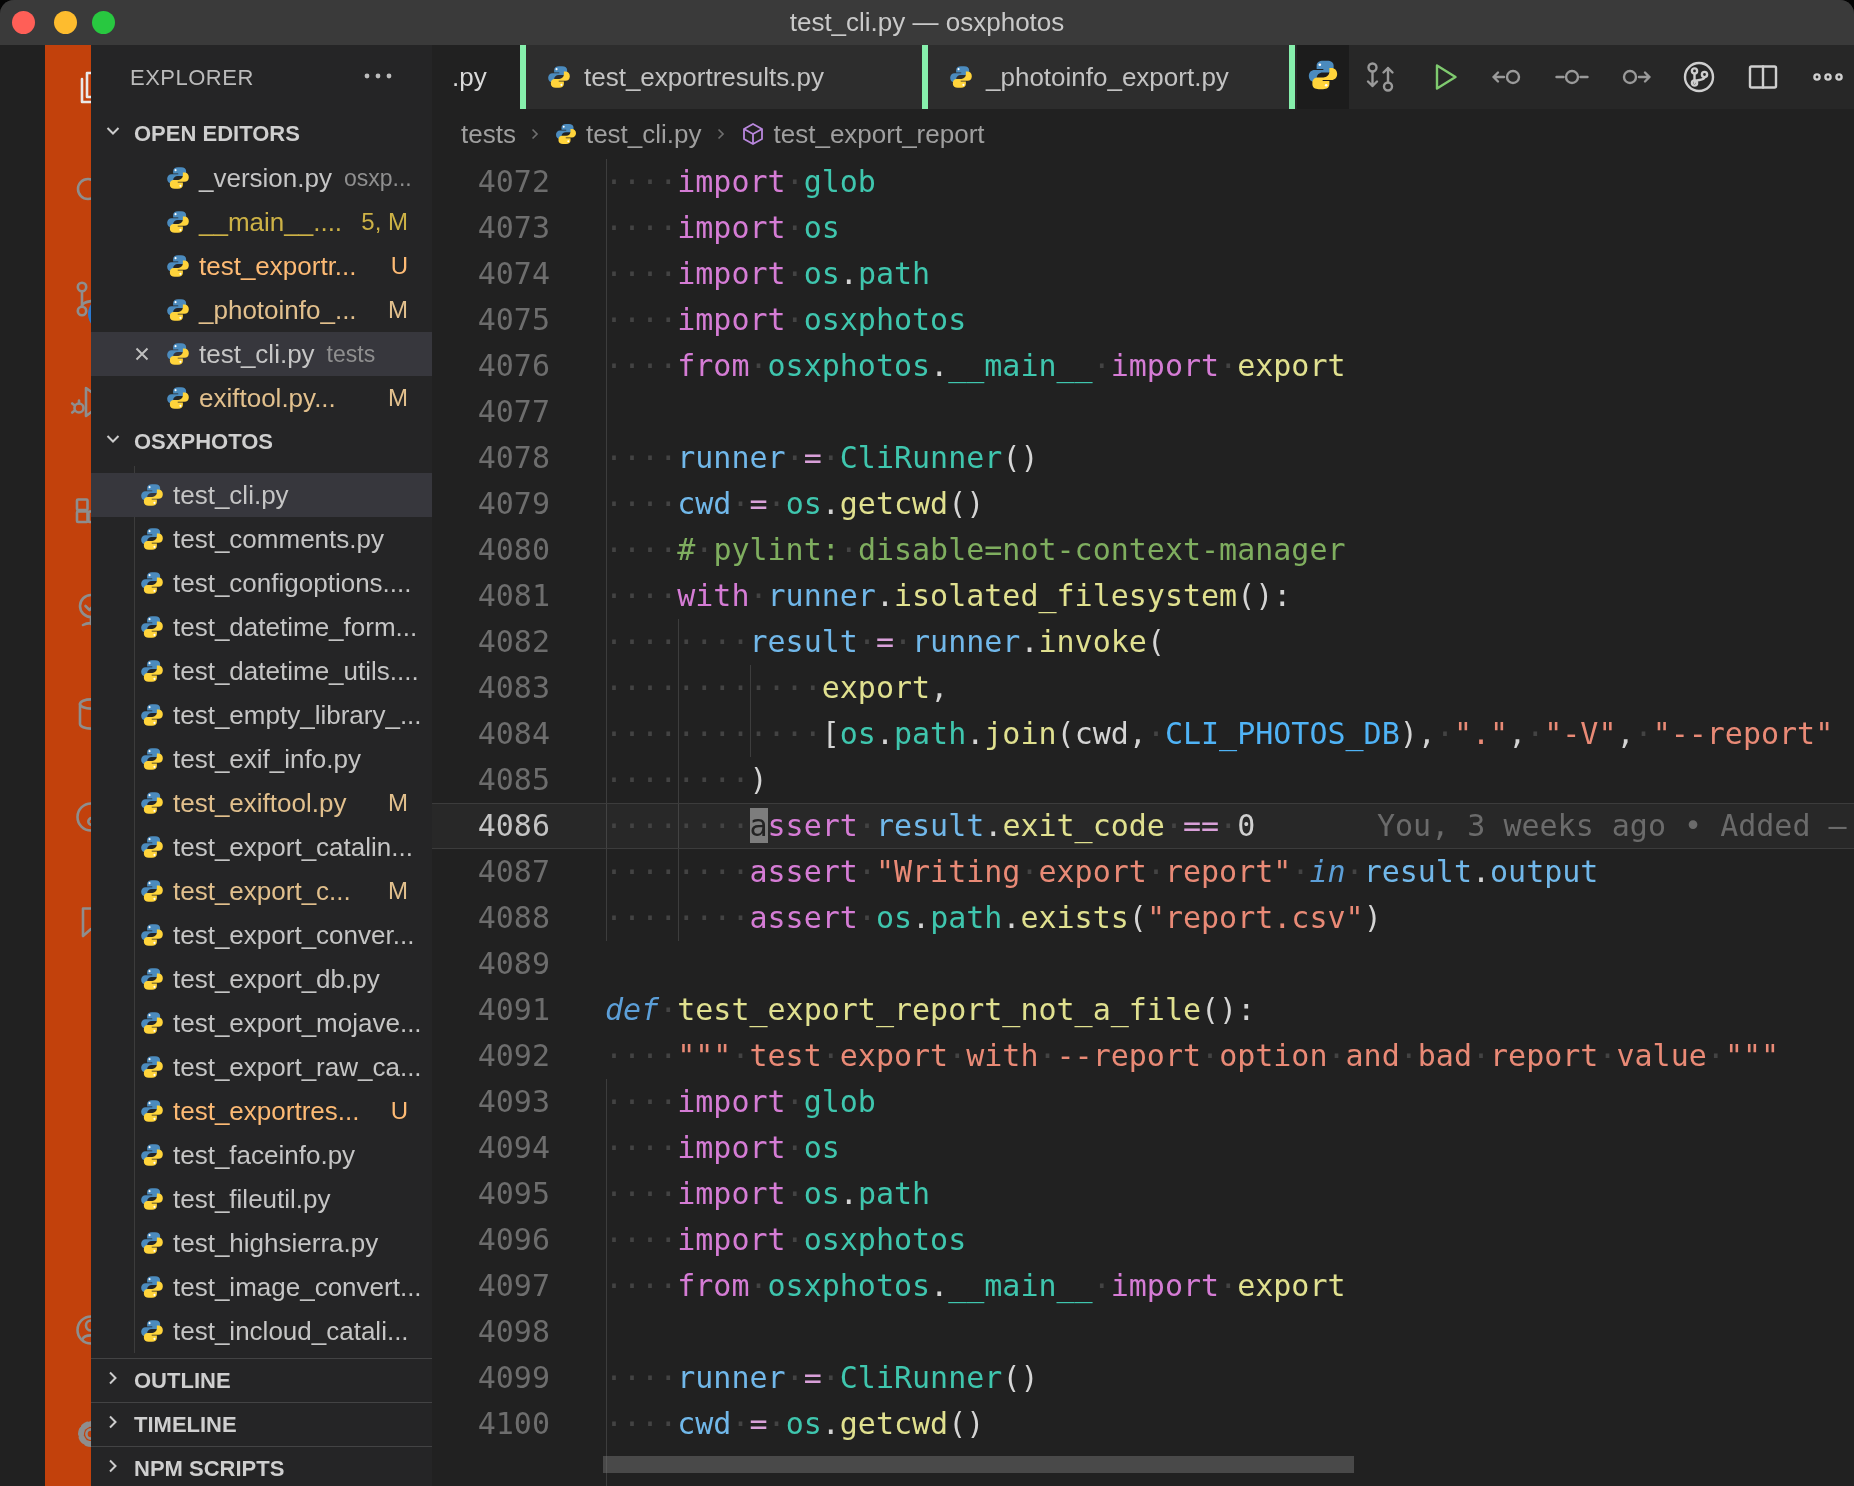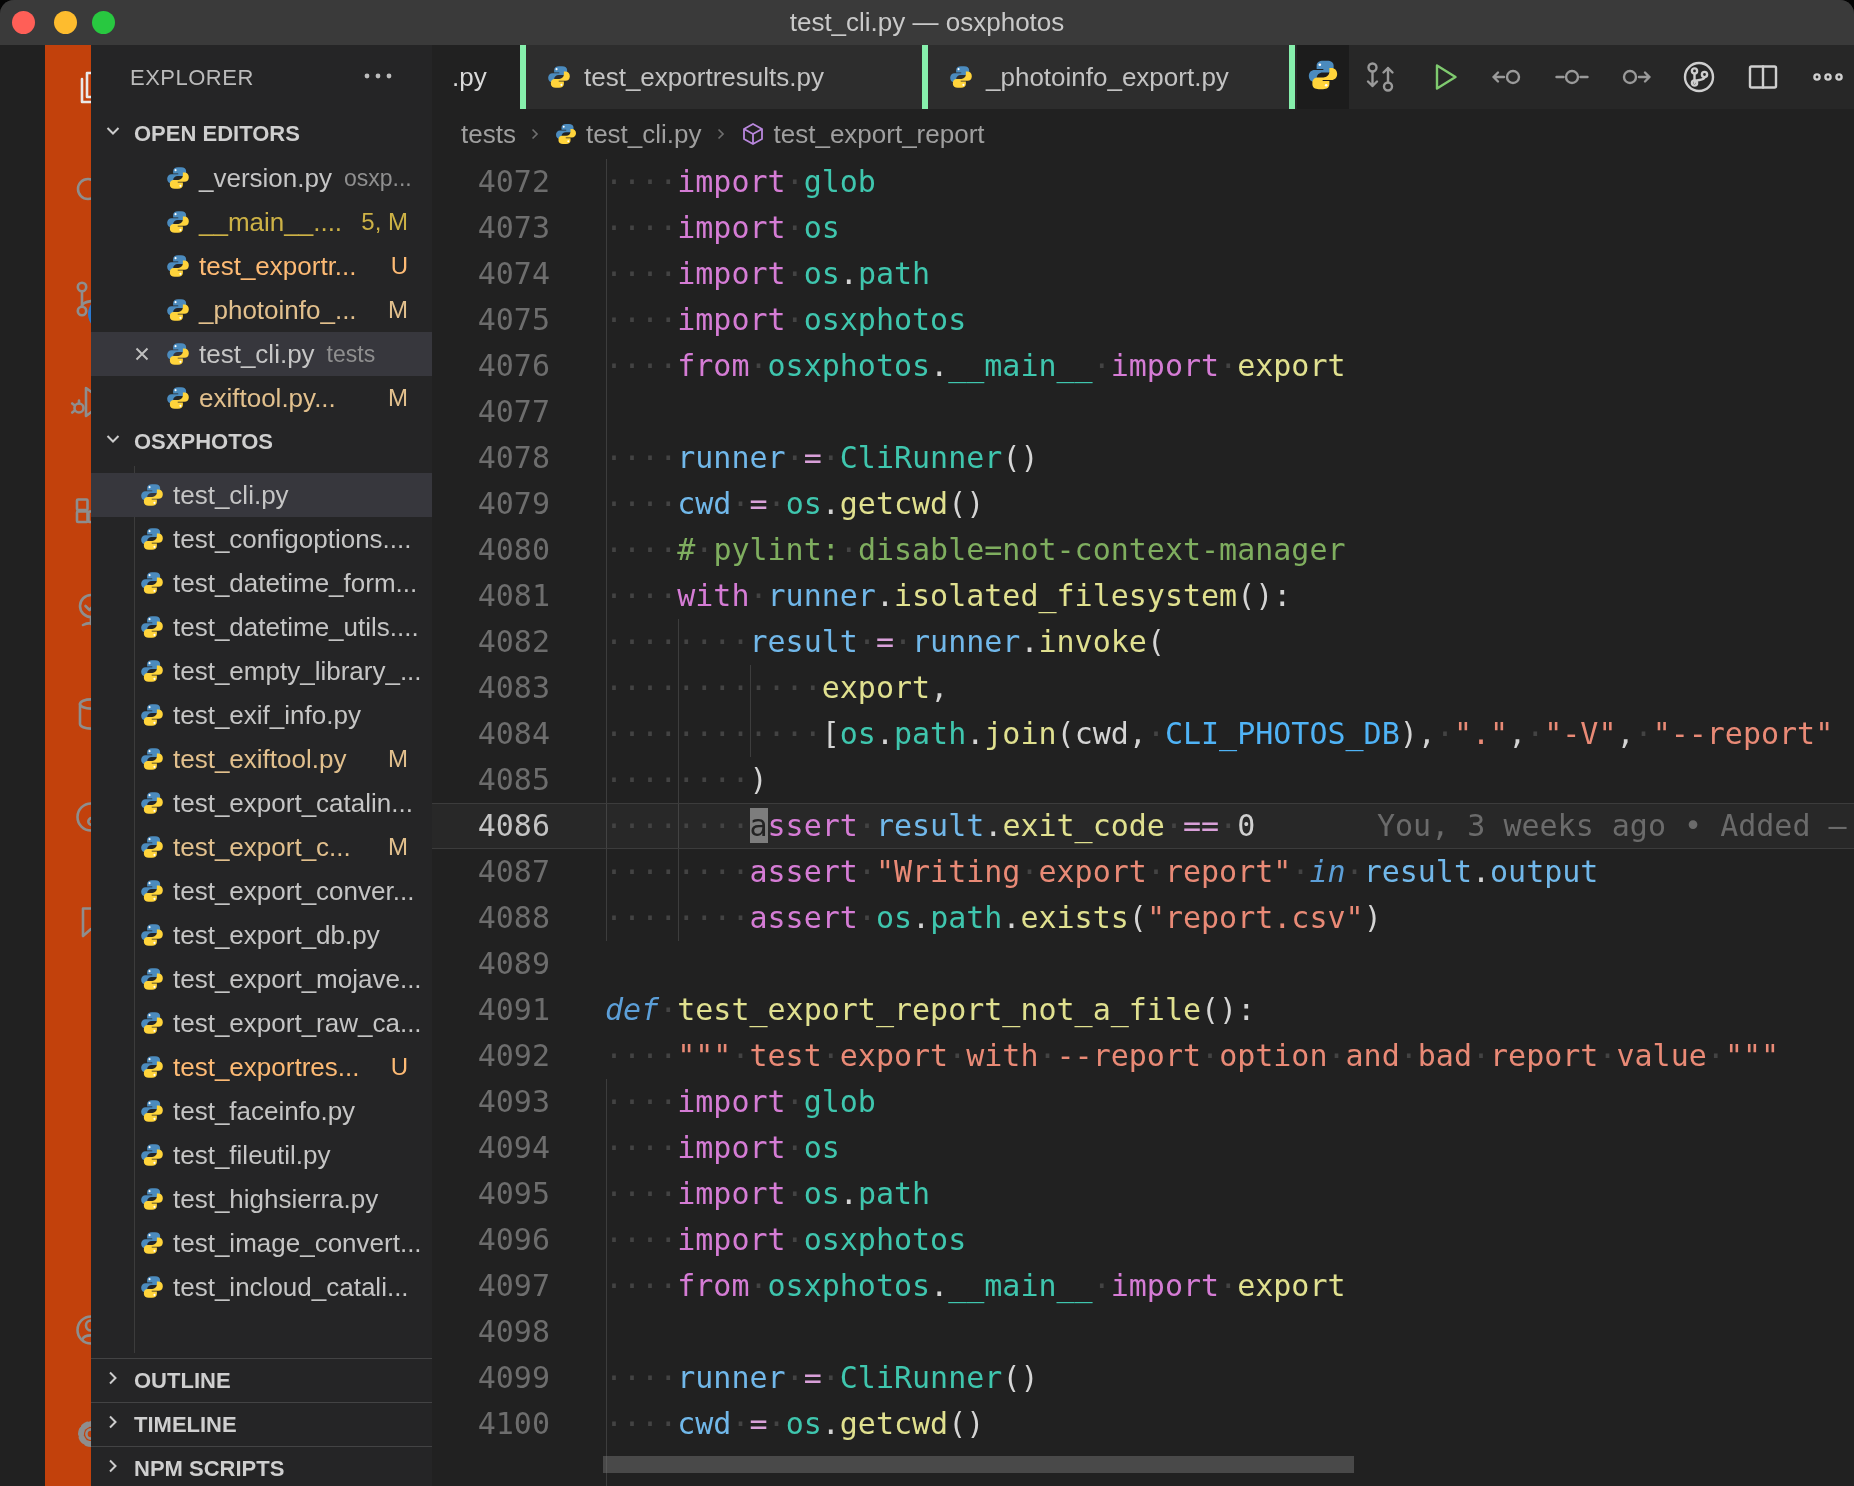--- a/index.html
+++ b/index.html
@@ -276,20 +276,29 @@
   </svg></span>
           <span class="fname c-default">test_cli.py</span>
         </div>
         <div class="row">
           <span class="file-ico"><svg viewBox="0 0 48 48" width="26" height="26">
     <path fill="#4b8bbe" d="M24 4c-5.5 0-9 2.6-9 7v4.5h9.5v1.5H12c-4.4 0-8 3.2-8 8.5S7.6 34 12 34h3v-5.5c0-4.7 3.8-8 8.5-8H32c3.9 0 7-3.1 7-7V11c0-4.4-3.6-7-9-7h-6z"></path>
     <circle fill="#ffffff" cx="19.5" cy="9.5" r="1.9"></circle>
     <path fill="#ffd43b" d="M24 44c5.5 0 9-2.6 9-7v-4.5h-9.5V31H36c4.4 0 8-3.2 8-8.5S40.4 14 36 14h-3v5.5c0 4.7-3.8 8-8.5 8H16c-3.9 0-7 3.1-7 7V37c0 4.4 3.6 7 9 7h6z"></path>
     <circle fill="#ffffff" cx="28.5" cy="38.5" r="1.9"></circle>
   </svg></span>
+          <span class="fname c-default">test_comments.py</span>
+        </div>
+        <div class="row">
+          <span class="file-ico"><svg viewBox="0 0 48 48" width="26" height="26">
+    <path fill="#4b8bbe" d="M24 4c-5.5 0-9 2.6-9 7v4.5h9.5v1.5H12c-4.4 0-8 3.2-8 8.5S7.6 34 12 34h3v-5.5c0-4.7 3.8-8 8.5-8H32c3.9 0 7-3.1 7-7V11c0-4.4-3.6-7-9-7h-6z"></path>
+    <circle fill="#ffffff" cx="19.5" cy="9.5" r="1.9"></circle>
+    <path fill="#ffd43b" d="M24 44c5.5 0 9-2.6 9-7v-4.5h-9.5V31H36c4.4 0 8-3.2 8-8.5S40.4 14 36 14h-3v5.5c0 4.7-3.8 8-8.5 8H16c-3.9 0-7 3.1-7 7V37c0 4.4 3.6 7 9 7h6z"></path>
+    <circle fill="#ffffff" cx="28.5" cy="38.5" r="1.9"></circle>
+  </svg></span>
           <span class="fname c-default">test_configoptions....</span>
         </div>
         <div class="row">
           <span class="file-ico"><svg viewBox="0 0 48 48" width="26" height="26">
     <path fill="#4b8bbe" d="M24 4c-5.5 0-9 2.6-9 7v4.5h9.5v1.5H12c-4.4 0-8 3.2-8 8.5S7.6 34 12 34h3v-5.5c0-4.7 3.8-8 8.5-8H32c3.9 0 7-3.1 7-7V11c0-4.4-3.6-7-9-7h-6z"></path>
     <circle fill="#ffffff" cx="19.5" cy="9.5" r="1.9"></circle>
     <path fill="#ffd43b" d="M24 44c5.5 0 9-2.6 9-7v-4.5h-9.5V31H36c4.4 0 8-3.2 8-8.5S40.4 14 36 14h-3v5.5c0 4.7-3.8 8-8.5 8H16c-3.9 0-7 3.1-7 7V37c0 4.4 3.6 7 9 7h6z"></path>
     <circle fill="#ffffff" cx="28.5" cy="38.5" r="1.9"></circle>
   </svg></span>
           <span class="fname c-default">test_datetime_form...</span>

